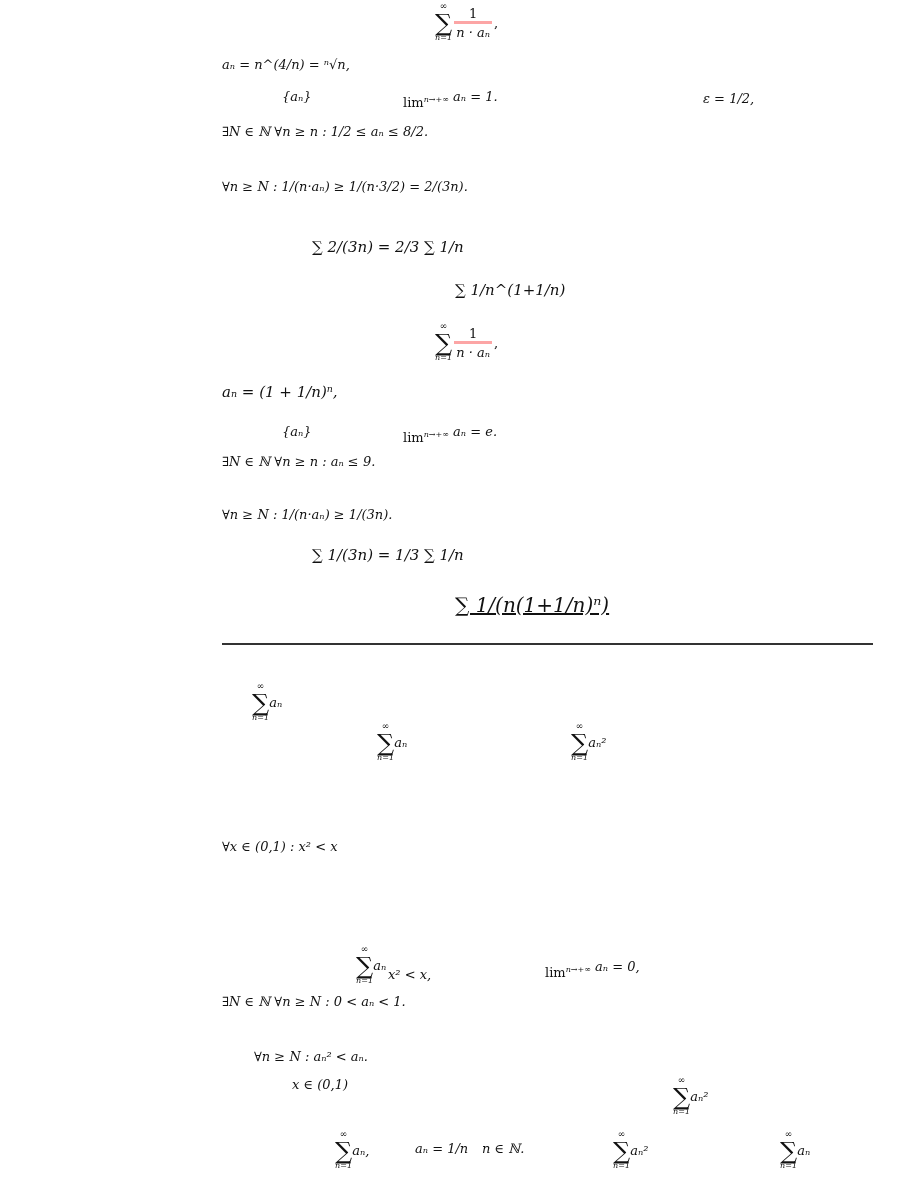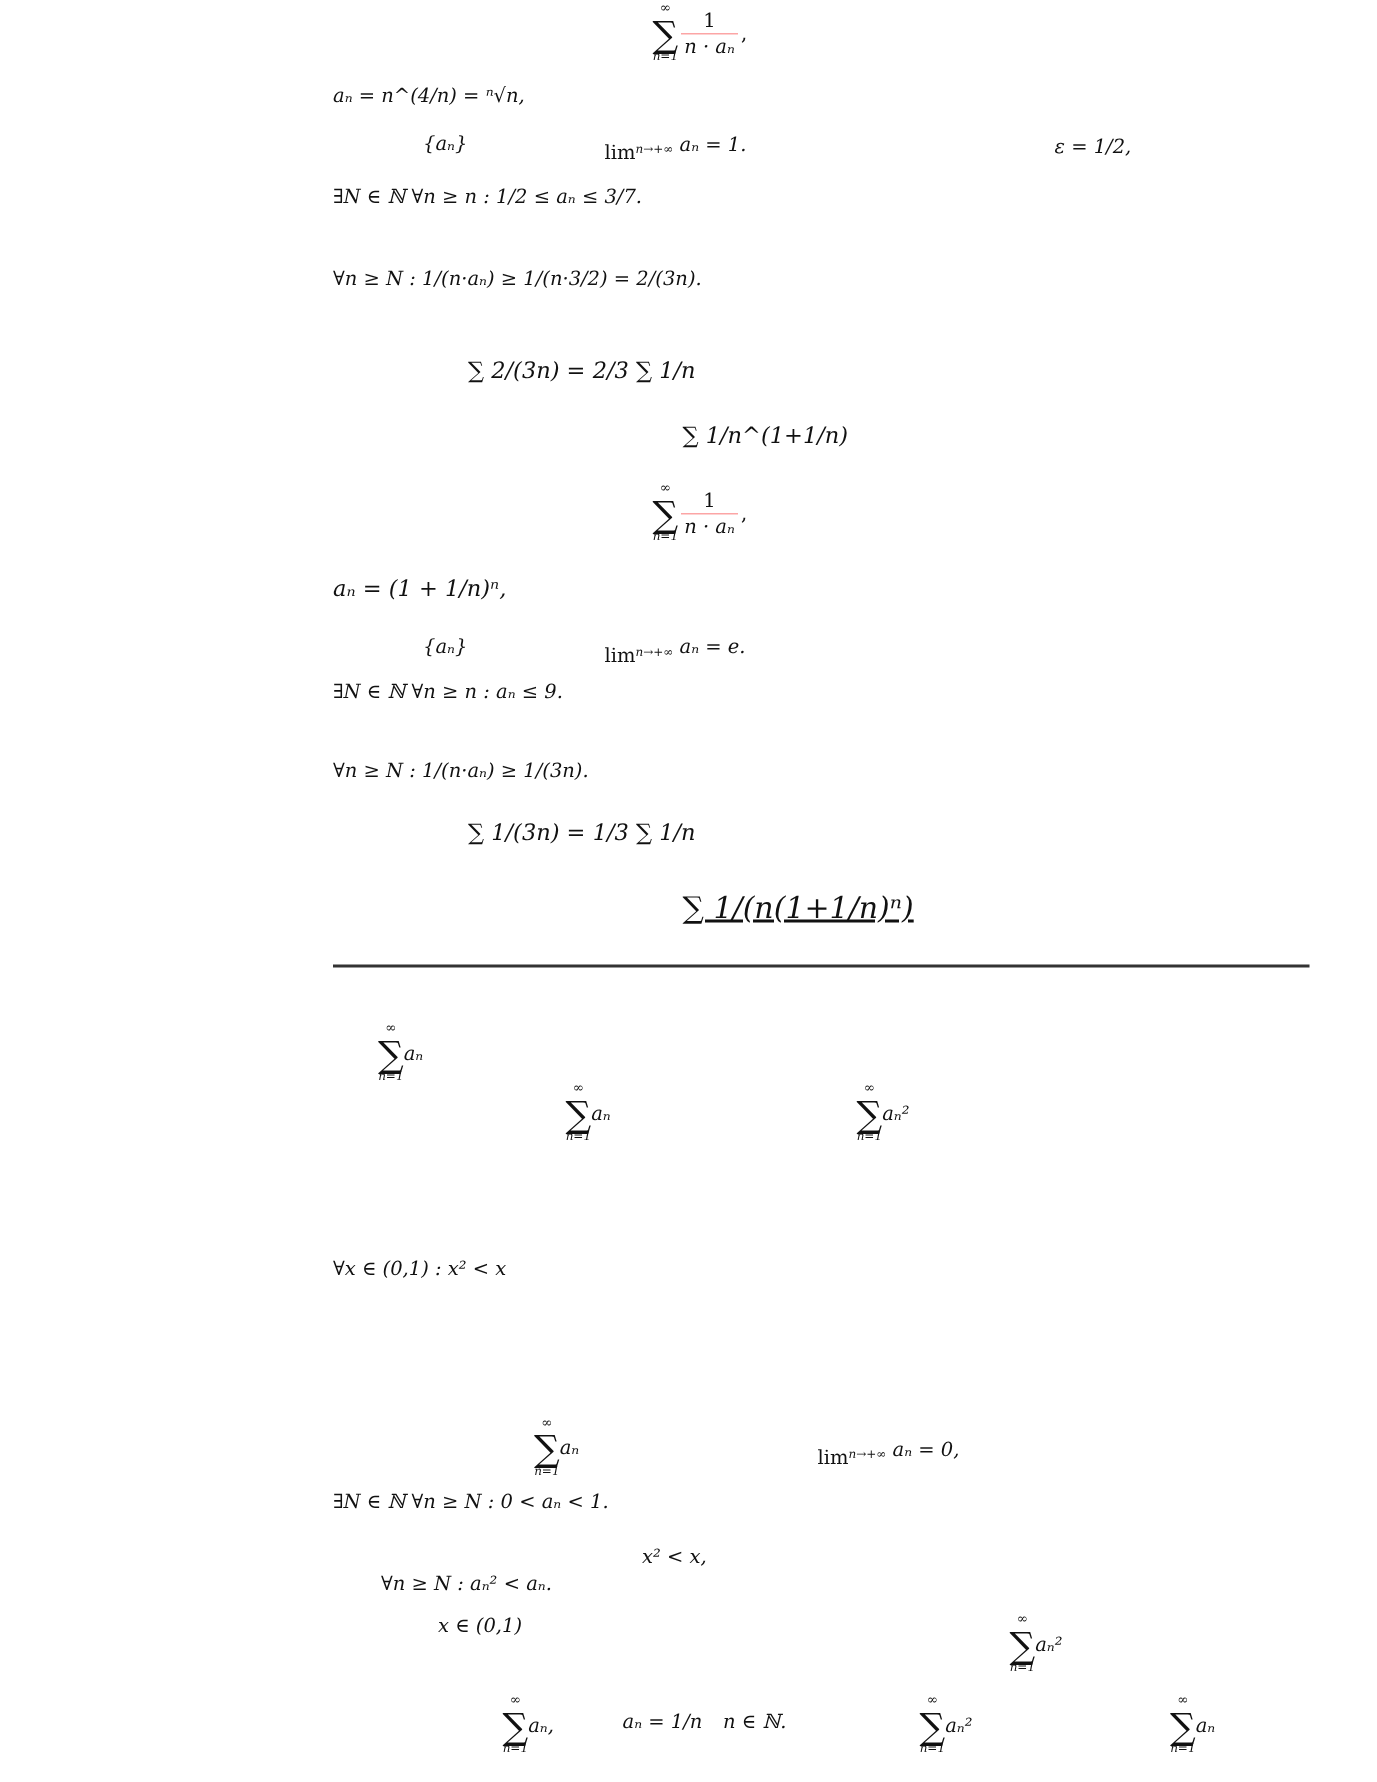--- a/index.html
+++ b/index.html
@@ -6,21 +6,21 @@
   body { width:918px; height:1188px; position:relative; overflow:hidden;
          font-family:"DejaVu Serif", "Liberation Serif", serif; color:#111; }
   .m { position:absolute; white-space:nowrap; font-size:13px; line-height:1; }
   .i { font-style:italic; }
   .sum { display:inline-flex; flex-direction:column; align-items:center; vertical-align:middle; line-height:1; }
   .sum .top { font-size:9px; height:10px; }
   .sum .sig { font-size:24px; line-height:22px; }
   .sum .bot { font-size:8px; height:10px; font-style:italic; }
   .frac { display:inline-flex; flex-direction:column; align-items:center; vertical-align:middle; line-height:1; margin:0 2px; }
   .frac .num { padding:0 2px 1px; }
-  .frac .den { border-top:1px solid #fca5a5; padding:2px 2px 0; }
+  .frac .den { border-top:3px solid #fca5a5; padding:2px 2px 0; }
   .lim { display:inline-flex; align-items:flex-start; vertical-align:middle; line-height:1;margin-top:11px; }
   .lim .under { font-size:8px; font-style:italic; }
   .rule { position:absolute; left:222px; top:643px; width:651px; height:2px; background:#333; }
 </style>
 </head>
 <body>
 
 <div class="m" style="left:435px;top:2px;">
   <span class="sum">
       <span class="top">∞</span>
@@ -37,21 +37,21 @@
 <div class="m i" style="left:282px;top:90px;">{aₙ}</div>
 <div class="m" style="left:403px;top:85px;">
   <span class="lim">
       <span>lim</span>
       <span class="under">n→+∞</span>
     </span>
   <span class="i">aₙ = 1.</span>
 </div>
 <div class="m i" style="left:703px;top:92px;">ε = 1/2,</div>
 
-<div class="m i" style="left:222px;top:125px;">∃N ∈ ℕ ∀n ≥ n : 1/2 ≤ aₙ ≤ 3/7.</div>
+<div class="m i" style="left:222px;top:125px;">∃N ∈ ℕ ∀n ≥ n : 1/2 ≤ aₙ ≤ 8/2.</div>
 
 <div class="m i" style="left:222px;top:180px;">∀n ≥ N : 1/(n·aₙ) ≥ 1/(n·3/2) = 2/(3n).</div>
 
 <div class="m i" style="left:312px;top:240px;font-size:15px;">∑ 2/(3n) = 2/3 ∑ 1/n</div>
 
 <div class="m i" style="left:455px;top:283px;font-size:15px;">∑ 1/n^(1+1/n)</div>
 
 <div class="m" style="left:435px;top:322px;">
   <span class="sum">
       <span class="top">∞</span>
@@ -119,21 +119,21 @@
   <span class="lim">
       <span>lim</span>
       <span class="under">n→+∞</span>
     </span>
   <span class="i">aₙ = 0,</span>
 </div>
 
 <div class="m i" style="left:222px;top:995px;">∃N ∈ ℕ ∀n ≥ N : 0 &lt; aₙ &lt; 1.</div>
 
 <div class="m i" style="left:292px;top:1078px;">x ∈ (0,1)</div>
-<div class="m i" style="left:388px;top:1032px;margin-left:40px;">x² &lt; x,</div>
+<div class="m i" style="left:388px;top:968px;">x² &lt; x,</div>
 
 <div class="m i" style="left:222px;top:1050px;margin-left:32px;">∀n ≥ N : aₙ² &lt; aₙ.</div>
 
 <div class="m" style="left:673px;top:1076px;">
   <span class="sum">
       <span class="top">∞</span>
       <span class="sig">∑</span>
       <span class="bot">n=1</span>
     </span><span class="i">aₙ²</span>
 </div>

